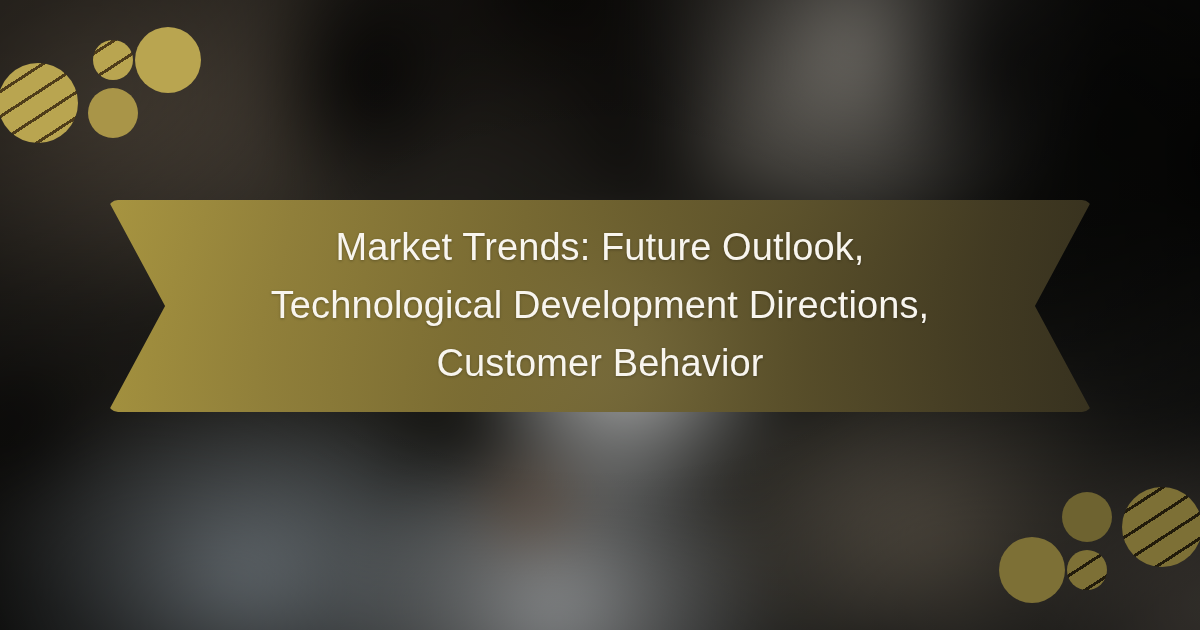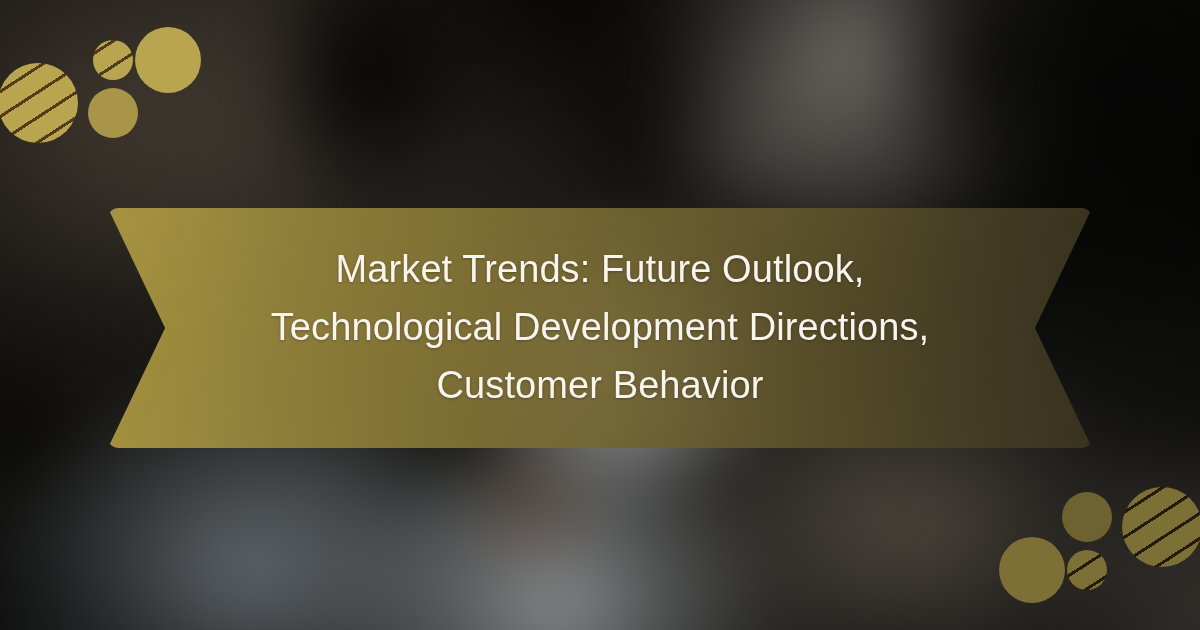--- a/index.html
+++ b/index.html
@@ -89,23 +89,23 @@
         rgba(125,112,54,0) 3px,
         rgba(125,112,54,0) 21px
       ),
       #7d7036;
   }
 
   
   .ribbon-wrap {
     position: absolute;
     left: 108px;
-    top: 208px;
+    top: 200px;
     width: 984px;
-    height: 240px;
+    height: 212px;
   }
   .ribbon {
     position: absolute;
     inset: 0;
     background: linear-gradient(97deg,
         rgba(176,156,66,.93) 0%,
         rgba(152,134,60,.93) 18%,
         rgba(126,111,52,.92) 42%,
         rgba(96,85,44,.92) 68%,
         rgba(70,62,36,.92) 88%,

